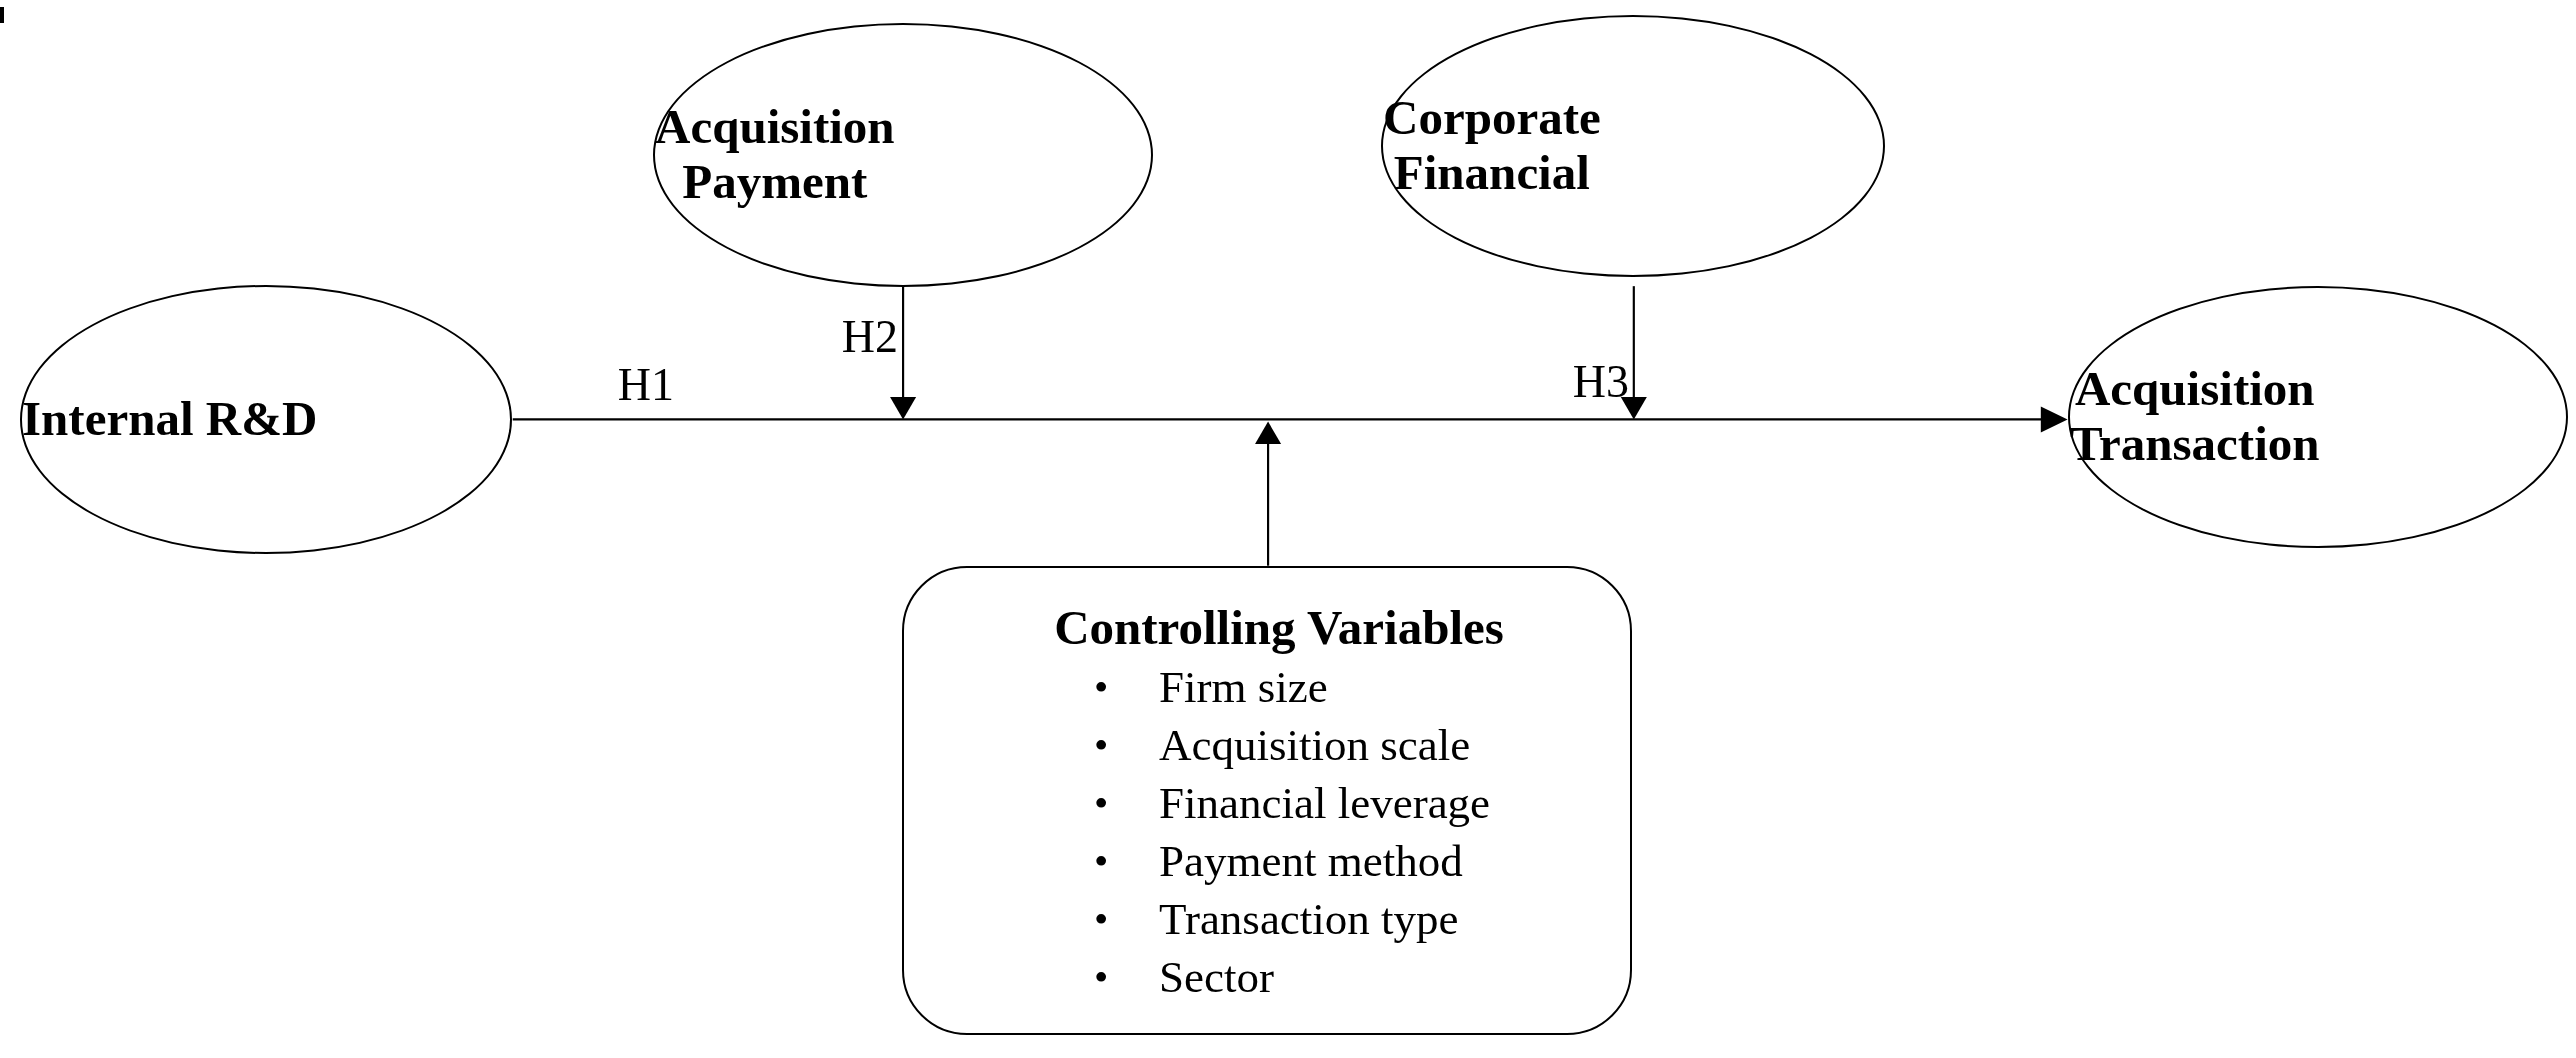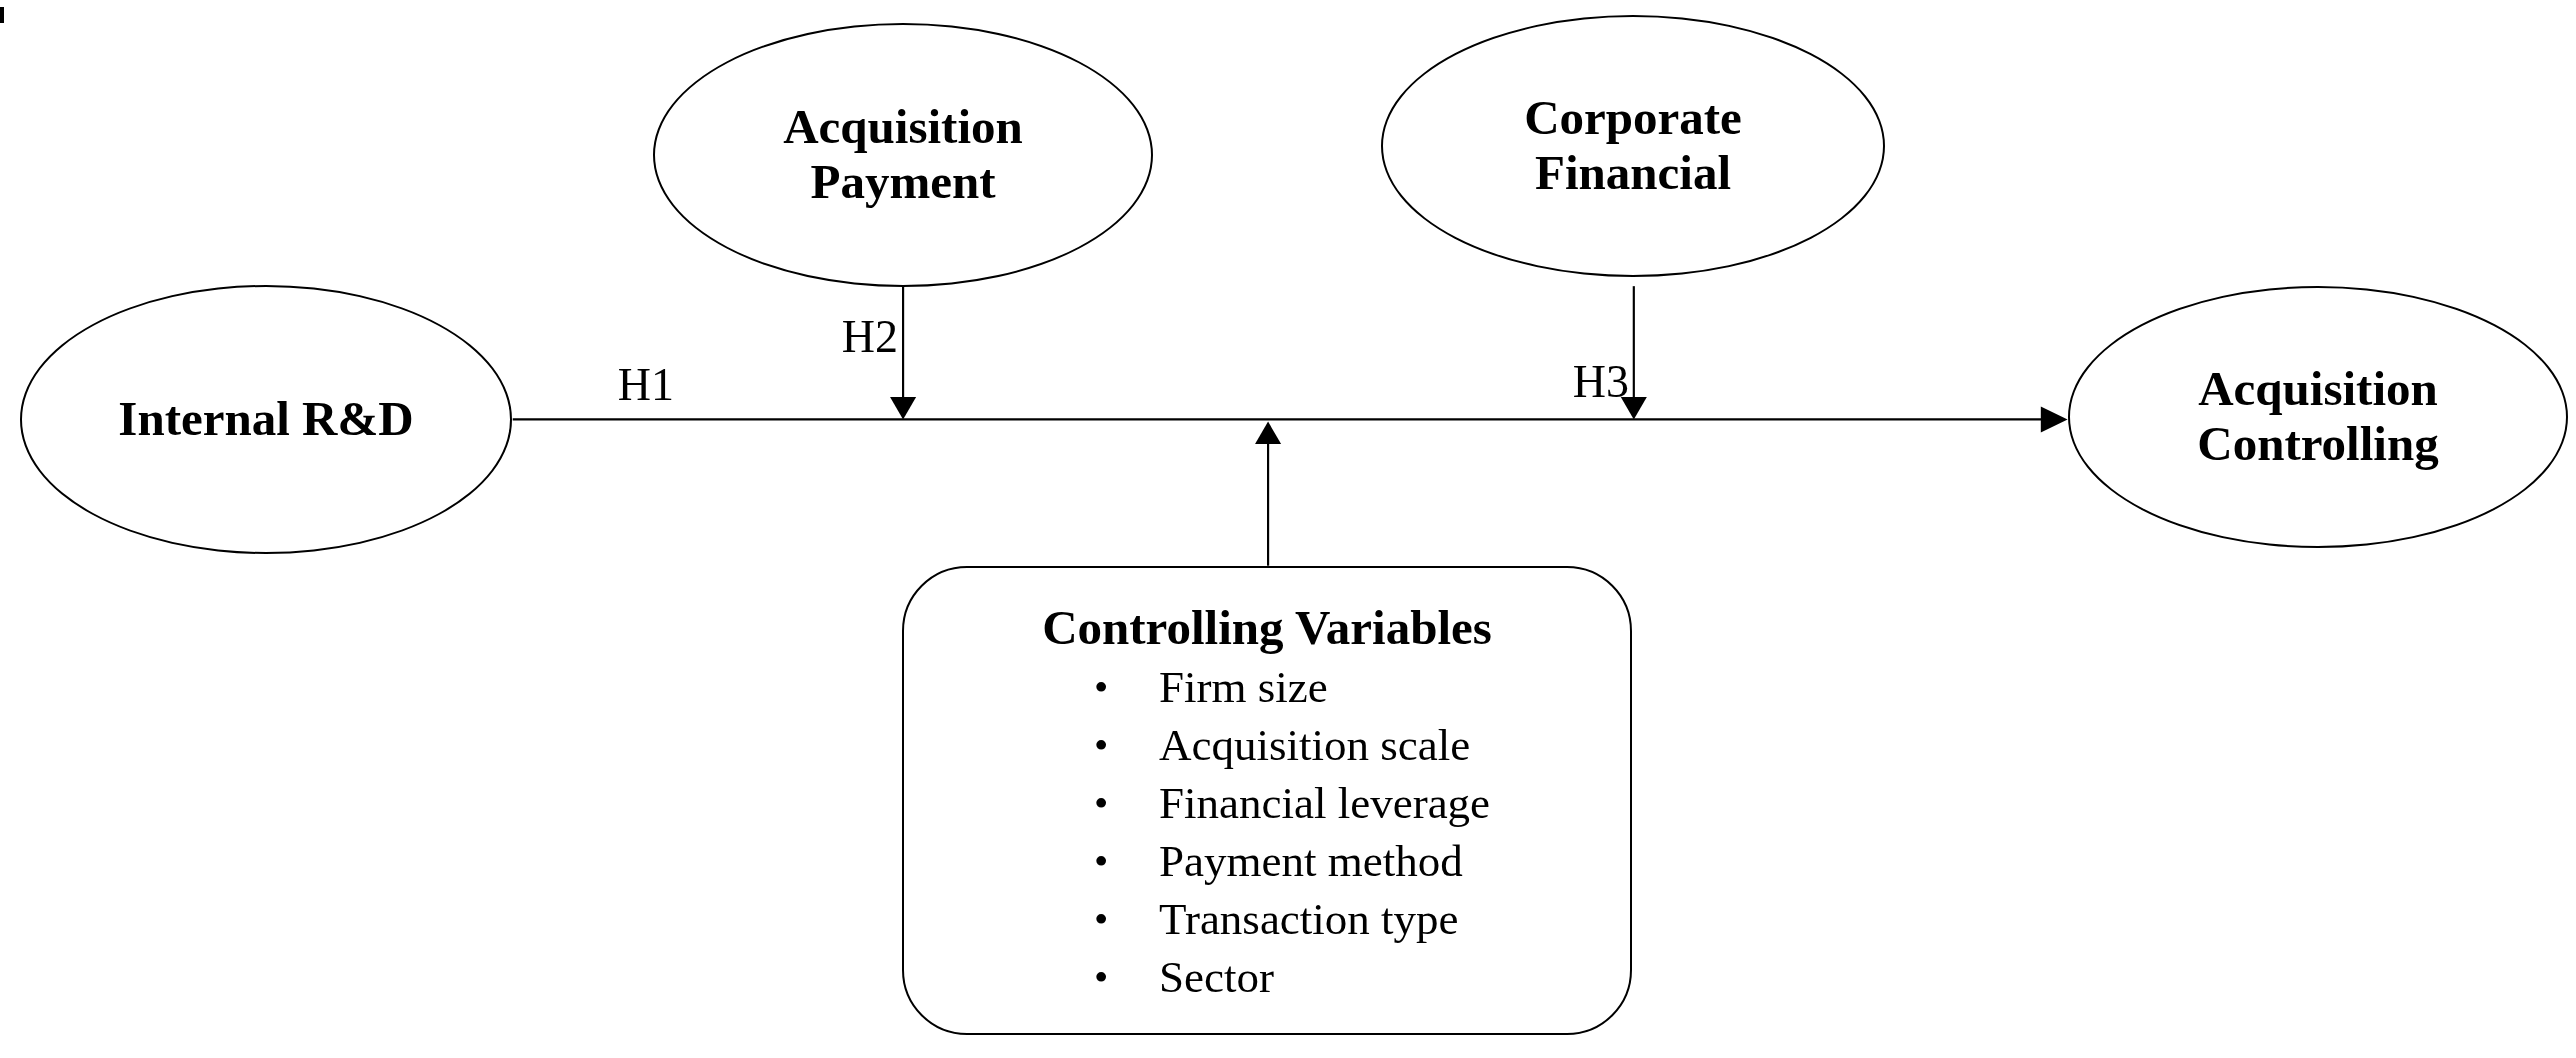--- a/index.html
+++ b/index.html
@@ -17,21 +17,20 @@
     overflow: hidden;
   }
   
   .node {
     position: absolute;
     border: 2.9px solid #000000;
     border-radius: 50%;
     background: #ffffff;
     display: flex;
     align-items: center;
-    justify-content: center;
     text-align: center;
     box-sizing: border-box;
   }
   .node .node-label {
     font-weight: bold;
     font-size: 49px;
     line-height: 1.12;
   }
   .node .node-line { display: block; }
   #node-internal-rd        { left:   20px; top: 285px; width: 492px; height: 269px; }
@@ -67,21 +66,21 @@
     top: 566px;
     width: 730px;
     height: 469px;
     border: 2.9px solid #000000;
     border-radius: 65px;
     background: #ffffff;
     box-sizing: border-box;
   }
   #control-box-title {
     position: absolute;
-    left: 0;
+    left: 12px;
     top: 35px;
     width: 100%;
     text-align: center;
     font-weight: bold;
     font-size: 49px;
     line-height: 1;
   }
   #control-list {
     position: absolute;
     left: 190px;
@@ -151,21 +150,21 @@
   <div class="node" id="node-corporate-ownership">
     <div class="node-label">
       <span class="node-line">Corporate</span>
       <span class="node-line">Financial</span>
     </div>
   </div>
 
   <div class="node" id="node-acquisition-performance">
     <div class="node-label">
       <span class="node-line">Acquisition</span>
-      <span class="node-line">Controlling</span>
+      <span class="node-line">Transaction</span>
     </div>
   </div>
 
   <div class="h-label" id="label-h1">H1</div>
   <div class="h-label" id="label-h2">H2</div>
   <div class="h-label" id="label-h3">H3</div>
 
   <div id="control-box">
     <div id="control-box-title">Controlling Variables</div>
     <ul id="control-list">

